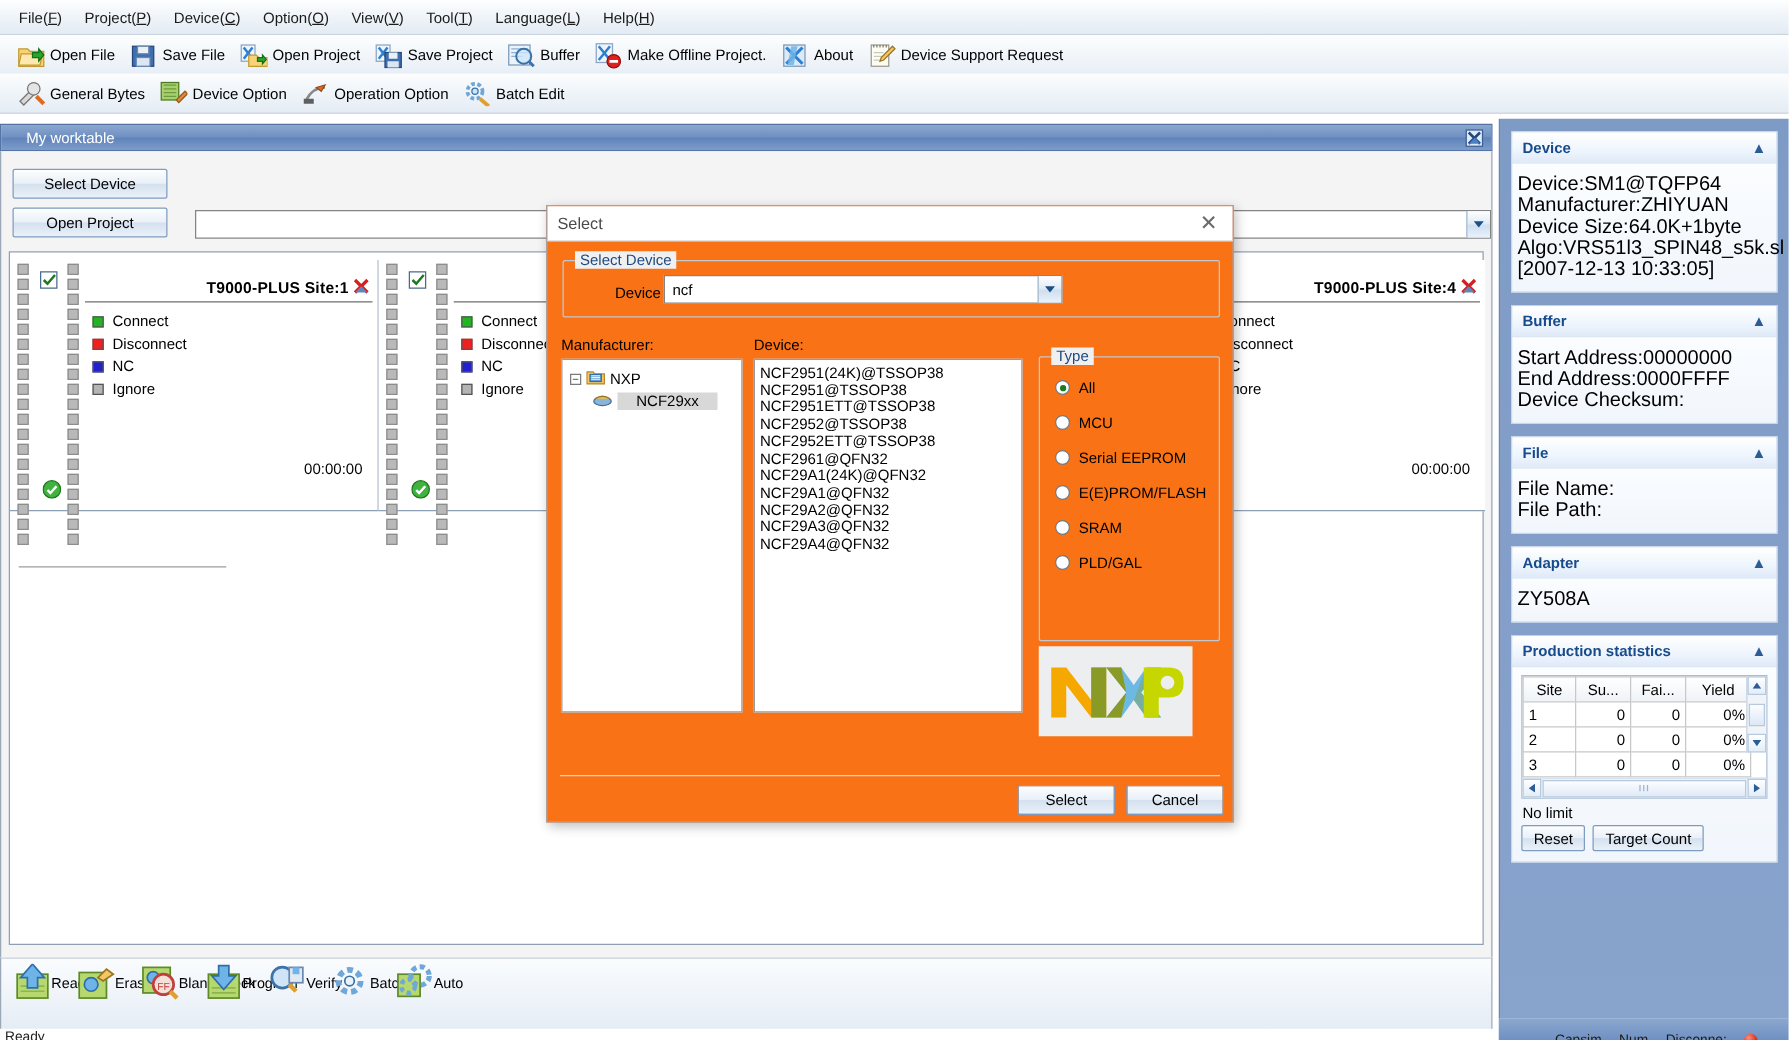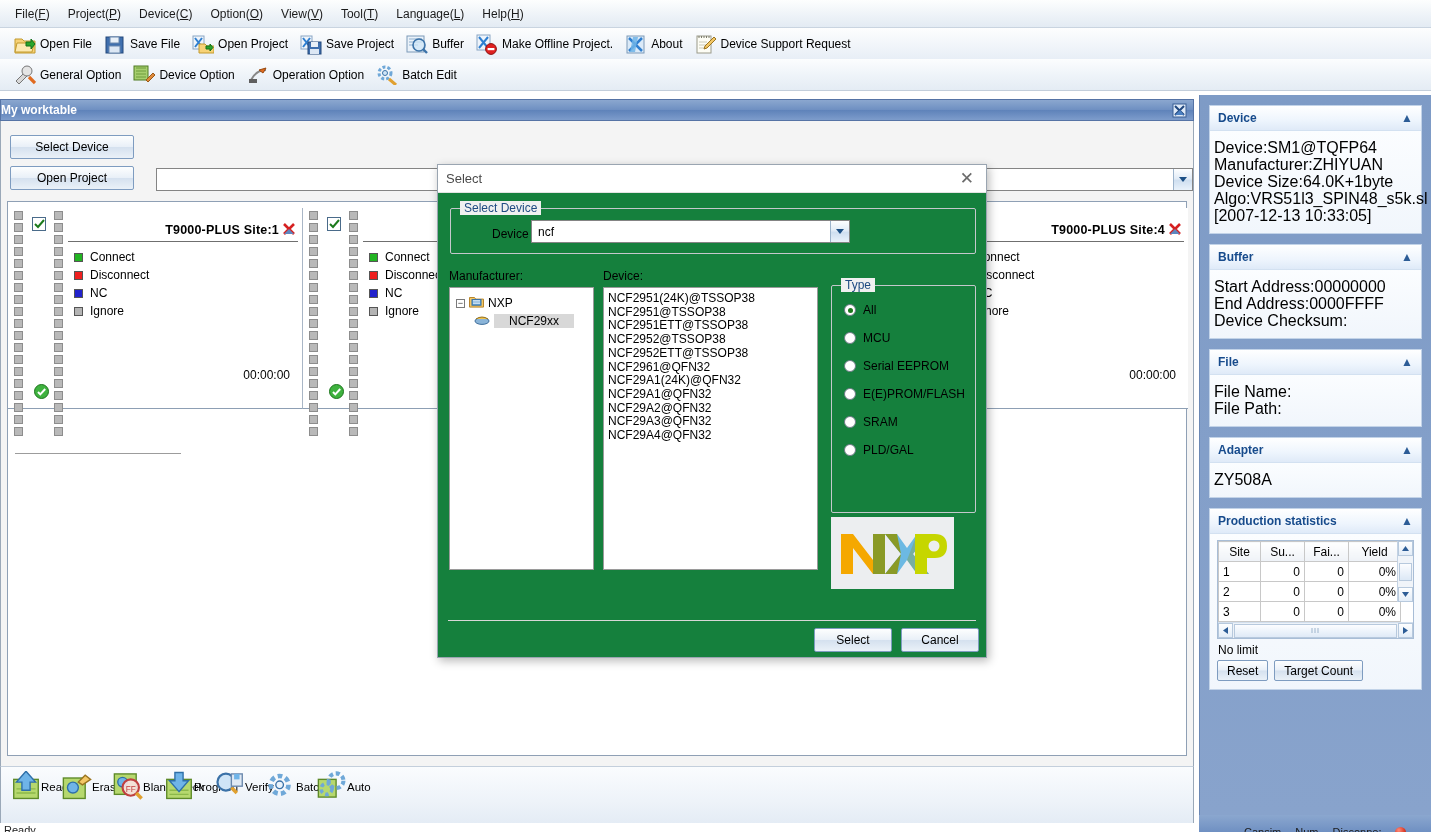--- a/index.html
+++ b/index.html
@@ -40,22 +40,22 @@
   .tb-btn {
     display: flex; align-items: center; gap: 4px; padding: 2px 6px;
     white-space: nowrap; font-size: 12px; cursor: default; height: 26px;
   }
   .ico { width: 22px; height: 21px; position: relative; flex: 0 0 22px; display:block; }
 
   
   .worktable-title {
     position: absolute; left: 0; top: 99px; width: 1194px; height: 22px;
     background: linear-gradient(180deg,#8ba7cf 0%,#6f90c2 48%,#5f83ba 52%,#7d9ccb 100%);
-    color: #ffffff; font-weight: bold; font-size: 12px;
-    display: flex; align-items: center; padding-left: 0;
+    color: #ffffff; font-weight: normal; font-size: 12px;
+    display: flex; align-items: center; padding-left: 20px;
     border: 1px solid #5573a5;
   }
   .wt-close {
     position: absolute; right: 4px; top: 2px; width: 18px; height: 17px;
     display:flex; align-items:center; justify-content:center;
   }
   .main-area {
     position: absolute; left: 0; top: 121px; width: 1194px; height: 645px;
     background: #f4f4f4; border-left: 1px solid #9aa8b8; border-right: 1px solid #9aa8b8;
   }
@@ -183,21 +183,21 @@
   .status-text {
     position: absolute; left: 1244px; top: 826px; font-size: 11px; color: #1a1a1a;
     display: flex; align-items: center; gap: 14px; white-space: nowrap;
   }
   .red-dot { width: 11px; height: 11px; border-radius: 50%;
              background: radial-gradient(circle at 35% 30%, #ff8b7a, #d02510 70%); }
 
   
   .dlg {
     position: absolute; left: 437px; top: 164px; width: 550px; height: 494px;
-    background: #15803d; border: 1px solid #9aa5b1;
+    background: #f97316; border: 1px solid #9aa5b1;
     box-shadow: 2px 3px 9px rgba(0,0,0,.28);
   }
   .dlg-title {
     height: 28px; background: #ffffff; border-bottom: 1px solid #e3e3e3;
     display: flex; align-items: center; padding: 0 8px; color: #4a4a4a; font-size: 13px;
   }
   .dlg-x { margin-left: auto; font-size: 17px; color: #6b6b6b; line-height: 1; padding: 0 4px; cursor: default; }
   .grp {
     position: absolute; border: 1px solid #c4c8cc; border-radius: 2px;
   }
@@ -328,21 +328,21 @@
       </div>
     </div>
 
   <div class="toolbar tb2" id="toolbar2">
       <div class="tb-btn">
         <span class="ico"><svg width="22" height="21" viewBox="0 0 22 21">
             <path d="M2 17l9-9 3 3-9 9z" fill="#d8d8d8" stroke="#767676"></path>
             <circle cx="13" cy="7" r="5" fill="#e4e4e4" stroke="#767676"></circle>
             <path d="M15 13l6 6" stroke="#e06b20" stroke-width="3.2"></path>
           </svg></span>
-        <span>General Option</span>
+        <span>General Bytes</span>
       </div>
       <div class="tb-btn">
         <span class="ico"><svg width="22" height="21" viewBox="0 0 22 21">
             <rect x="1" y="2" width="14" height="14" fill="#a7cf6e" stroke="#4e7a22"></rect>
             <path d="M3 4h10M3 7h10M3 10h10M3 13h10" stroke="#6e9c3c"></path>
             <path d="M13 16l7-7 2 2-7 7z" fill="#e08a3c" stroke="#9a5a18"></path>
           </svg></span>
         <span>Device Option</span>
       </div>
       <div class="tb-btn">

